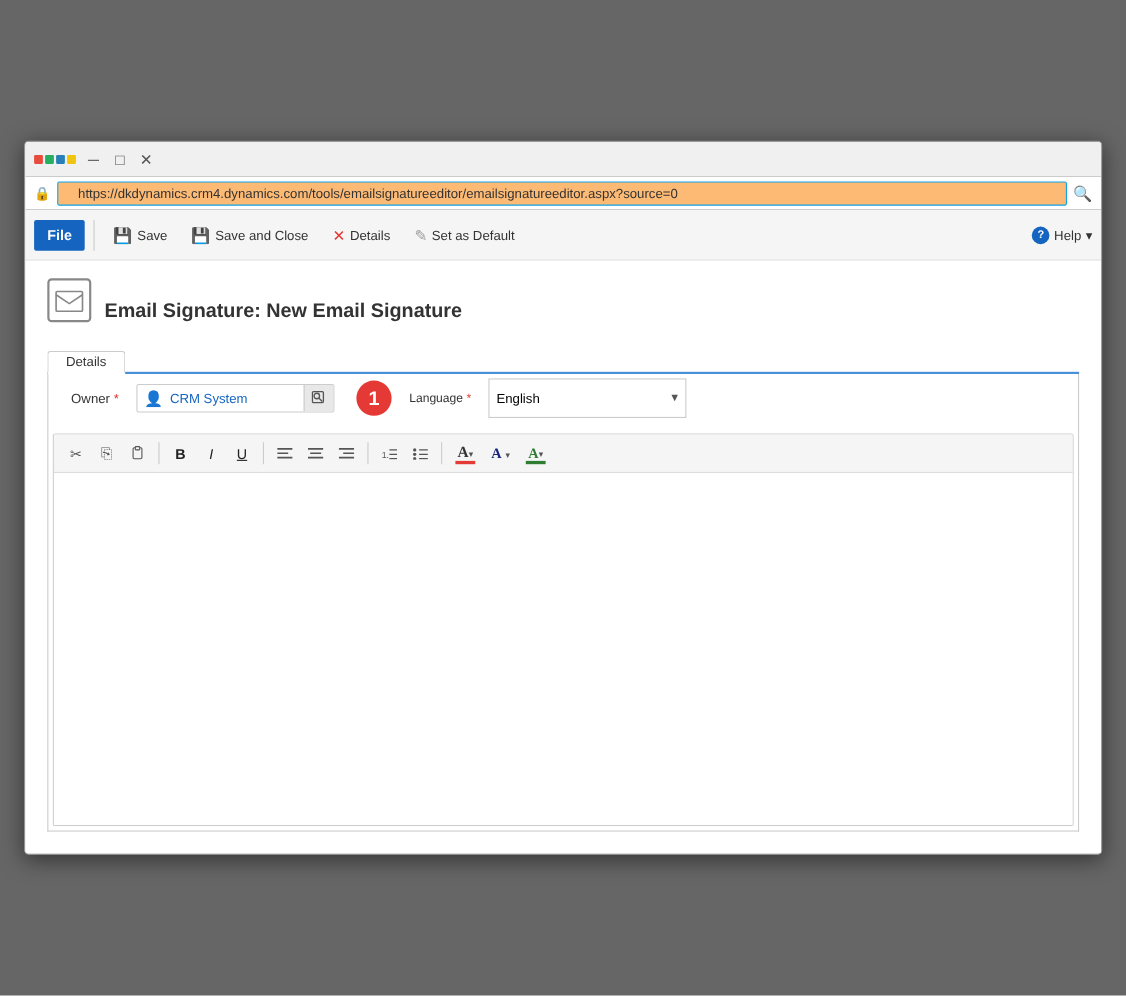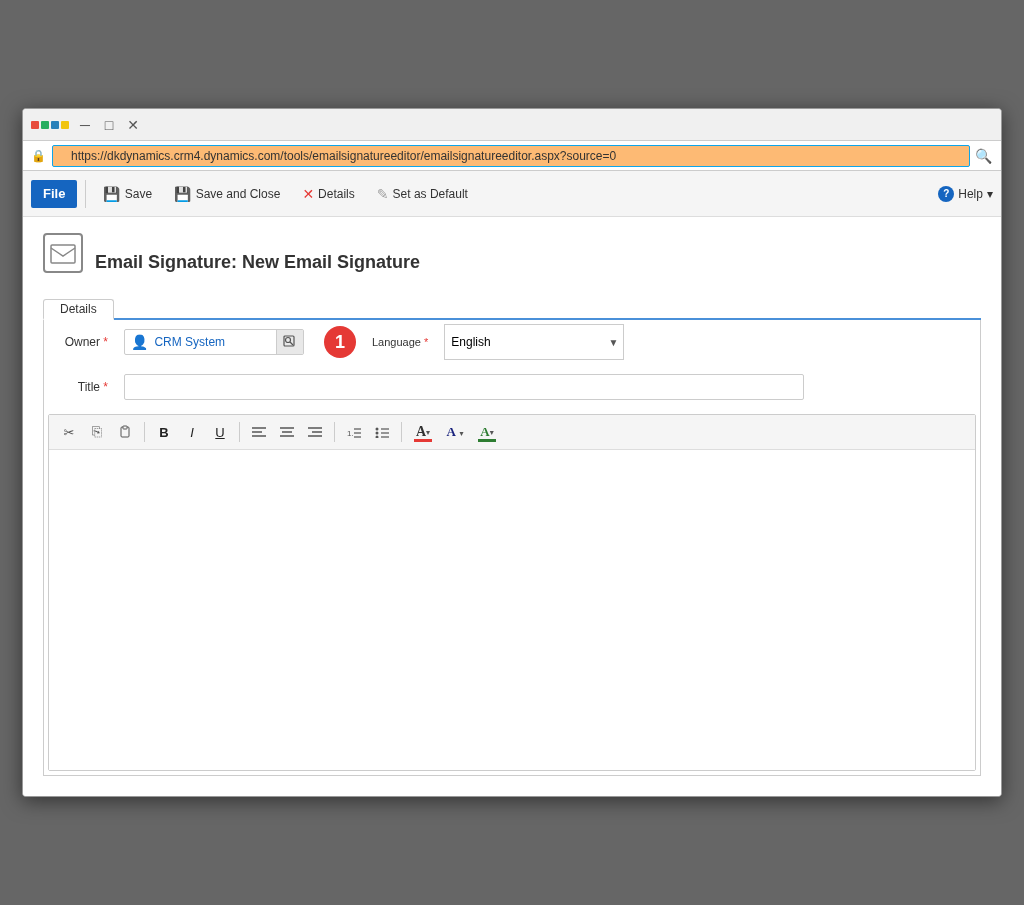--- a/index.html
+++ b/index.html
@@ -486,26 +486,20 @@
         <div class="select-wrapper">
           <select>
             <option value="English">English</option>
             <option value="French">French</option>
             <option value="German">German</option>
             <option value="Spanish">Spanish</option>
           </select>
         </div>
       </div>
 
-      <div class="form-row">
-        <label class="form-label">
-          <span>Title</span><span class="required-star"> *</span>
-        </label>
-        <input class="title-input" type="text" value="" style="">
-      </div>
 
       <div class="editor-container">
         <div class="editor-toolbar">
 
           <button class="editor-btn" title="Cut">✂</button>
           <button class="editor-btn" title="Copy">⎘</button>
           <button class="editor-btn" title="Paste">
             <svg width="14" height="14" viewBox="0 0 14 14">
               <rect x="3" y="2" width="8" height="10" rx="1" stroke="#555" stroke-width="1" fill="none"></rect>
               <rect x="5" y="1" width="4" height="3" rx="0.5" stroke="#555" stroke-width="1" fill="#f5f5f5"></rect>

